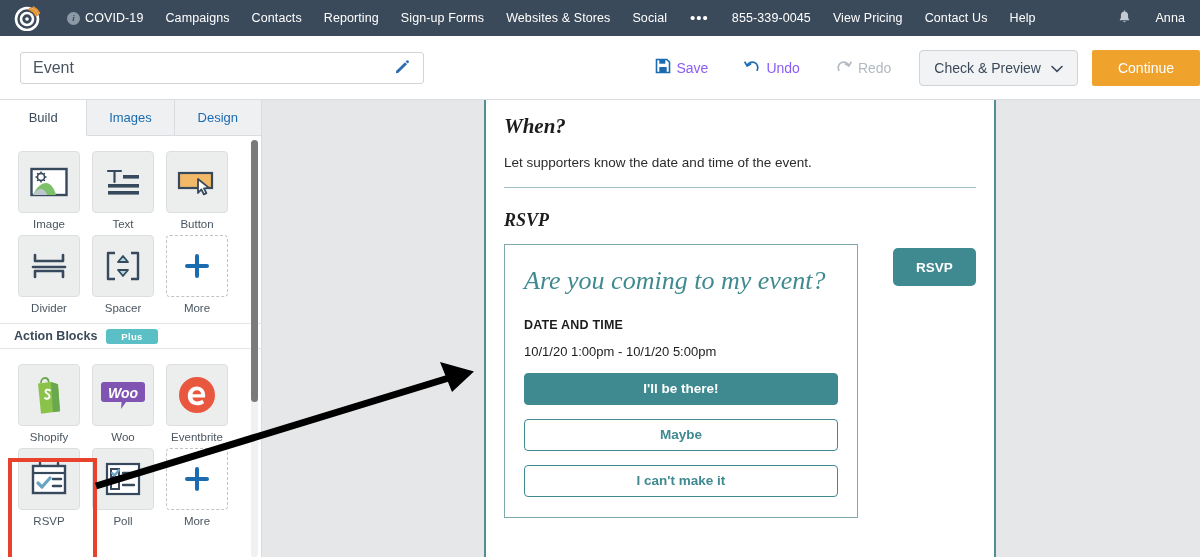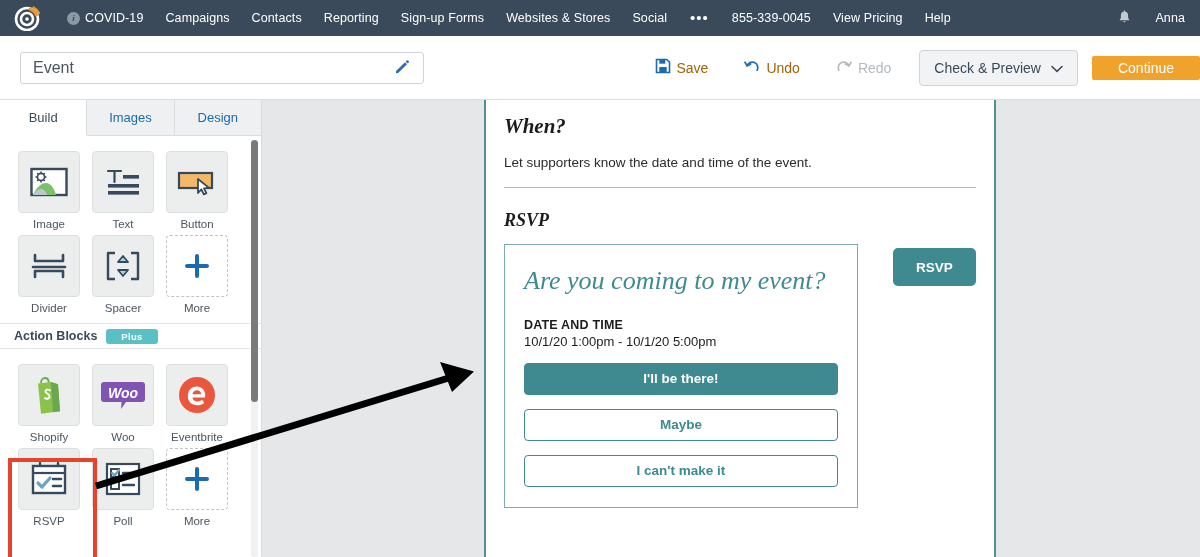--- a/index.html
+++ b/index.html
@@ -45,31 +45,31 @@
   .title-box {
     margin-left: 20px; width: 404px; height: 32px;
     border: 1px solid #cfd4d9; border-radius: 3px; background: #fff;
     display: flex; align-items: center; padding: 0 12px;
   }
   .title-text { flex: 1; font-size: 16px; color: #4a5560; }
   .pencil { cursor: pointer; display: flex; align-items: center; }
   .tb-actions { display: flex; align-items: center; margin-left: auto; padding-right: 0; }
   .tb-btn {
     display: flex; align-items: center; gap: 6px; font-size: 14px;
-    color: #a16207; padding: 0 18px; cursor: pointer; background: none; border: none;
+    color: #8b5cf6; padding: 0 18px; cursor: pointer; background: none; border: none;
     font-family: "Liberation Sans", sans-serif;
   }
   .tb-btn.disabled { color: #b3bac1; cursor: default; }
   .check-preview {
     height: 36px; border: 1px solid #cfd4d9; background: #f1f3f5; border-radius: 4px;
     display: flex; align-items: center; gap: 10px; padding: 0 14px; margin-left: 10px;
     font-size: 14px; color: #3b4a5a; cursor: pointer;
   }
   .continue-btn {
-    height: 24px; background: #f0a32c; color: #fff; border: none;
+    height: 36px; background: #f0a32c; color: #fff; border: none;
     padding: 0 26px; margin-left: 14px; font-size: 14px; cursor: pointer;
     font-family: "Liberation Sans", sans-serif; border-radius: 2px;
   }
 
   
   .sidebar {
     position: absolute; left: 0; top: 100px; width: 262px; height: 457px;
     background: #ffffff; border-right: 1px solid #d9dde1;
   }
   .tabs { display: flex; height: 36px; border-bottom: 1px solid #d9dde1; background: #eef0f2; }
@@ -143,21 +143,21 @@
   }
   .rsvp-row { display: flex; align-items: flex-start; margin-top: 13px; }
   .rsvp-card {
     width: 357px; border: 1px solid #7fa9ad; background: #fff; padding: 20px 19px 20px 19px;
   }
   .rsvp-q {
     font-family: "Liberation Serif", serif; font-style: italic; font-size: 26px;
     color: #3f8a90; line-height: 1.25;
   }
   .dt-label { font-size: 12.5px; font-weight: bold; color: #1c1c1c; margin-top: 20px; letter-spacing: .2px; }
-  .dt-value { font-size: 13px; color: #1c1c1c; margin-top: 2px; }
+  .dt-value { font-size: 13px; color: #1c1c1c; margin-top: 12px; }
   .opt-btn {
     display: block; width: 100%; height: 32px; border-radius: 4px;
     font-size: 13.5px; font-weight: bold; margin-top: 14px; cursor: pointer;
     font-family: "Liberation Sans", sans-serif;
   }
   .opt-btn.filled { background: #3f8a90; color: #ffffff; border: 1px solid #3f8a90; }
   .opt-btn.outline { background: #ffffff; color: #3f8a90; border: 1px solid #3f8a90; }
   .rsvp-cta {
     margin-left: 35px; margin-top: 4px;
     background: #3f8a90; color: #ffffff; border: none; border-radius: 5px;
@@ -191,20 +191,21 @@
       </div>
       <div class="nav-link">Campaigns</div>
       <div class="nav-link">Contacts</div>
       <div class="nav-link">Reporting</div>
       <div class="nav-link">Sign-up Forms</div>
       <div class="nav-link">Websites &amp; Stores</div>
       <div class="nav-link">Social</div>
       <div class="nav-dots">•••</div>
       <div class="nav-link">855-339-0045</div>
       <div class="nav-link">View Pricing</div>
+      <div class="nav-link">Contact Us</div>
       <div class="nav-link">Help</div>
     </div>
 
     <div class="nav-right">
       <div class="bell">
         <svg width="15" height="16" viewBox="0 0 15 16">
           <path d="M7.5 1.6c-2.1 0-3.6 1.6-3.6 3.6v2.6L2.6 10.3h9.8L11.1 7.8V5.2c0-2-1.5-3.6-3.6-3.6z" fill="#c3cad1"></path>
           <rect x="6.9" y="0.2" width="1.2" height="1.6" rx="0.6" fill="#c3cad1"></rect>
           <path d="M6.1 11.2a1.45 1.45 0 0 0 2.8 0z" fill="#c3cad1"></path>
         </svg>

